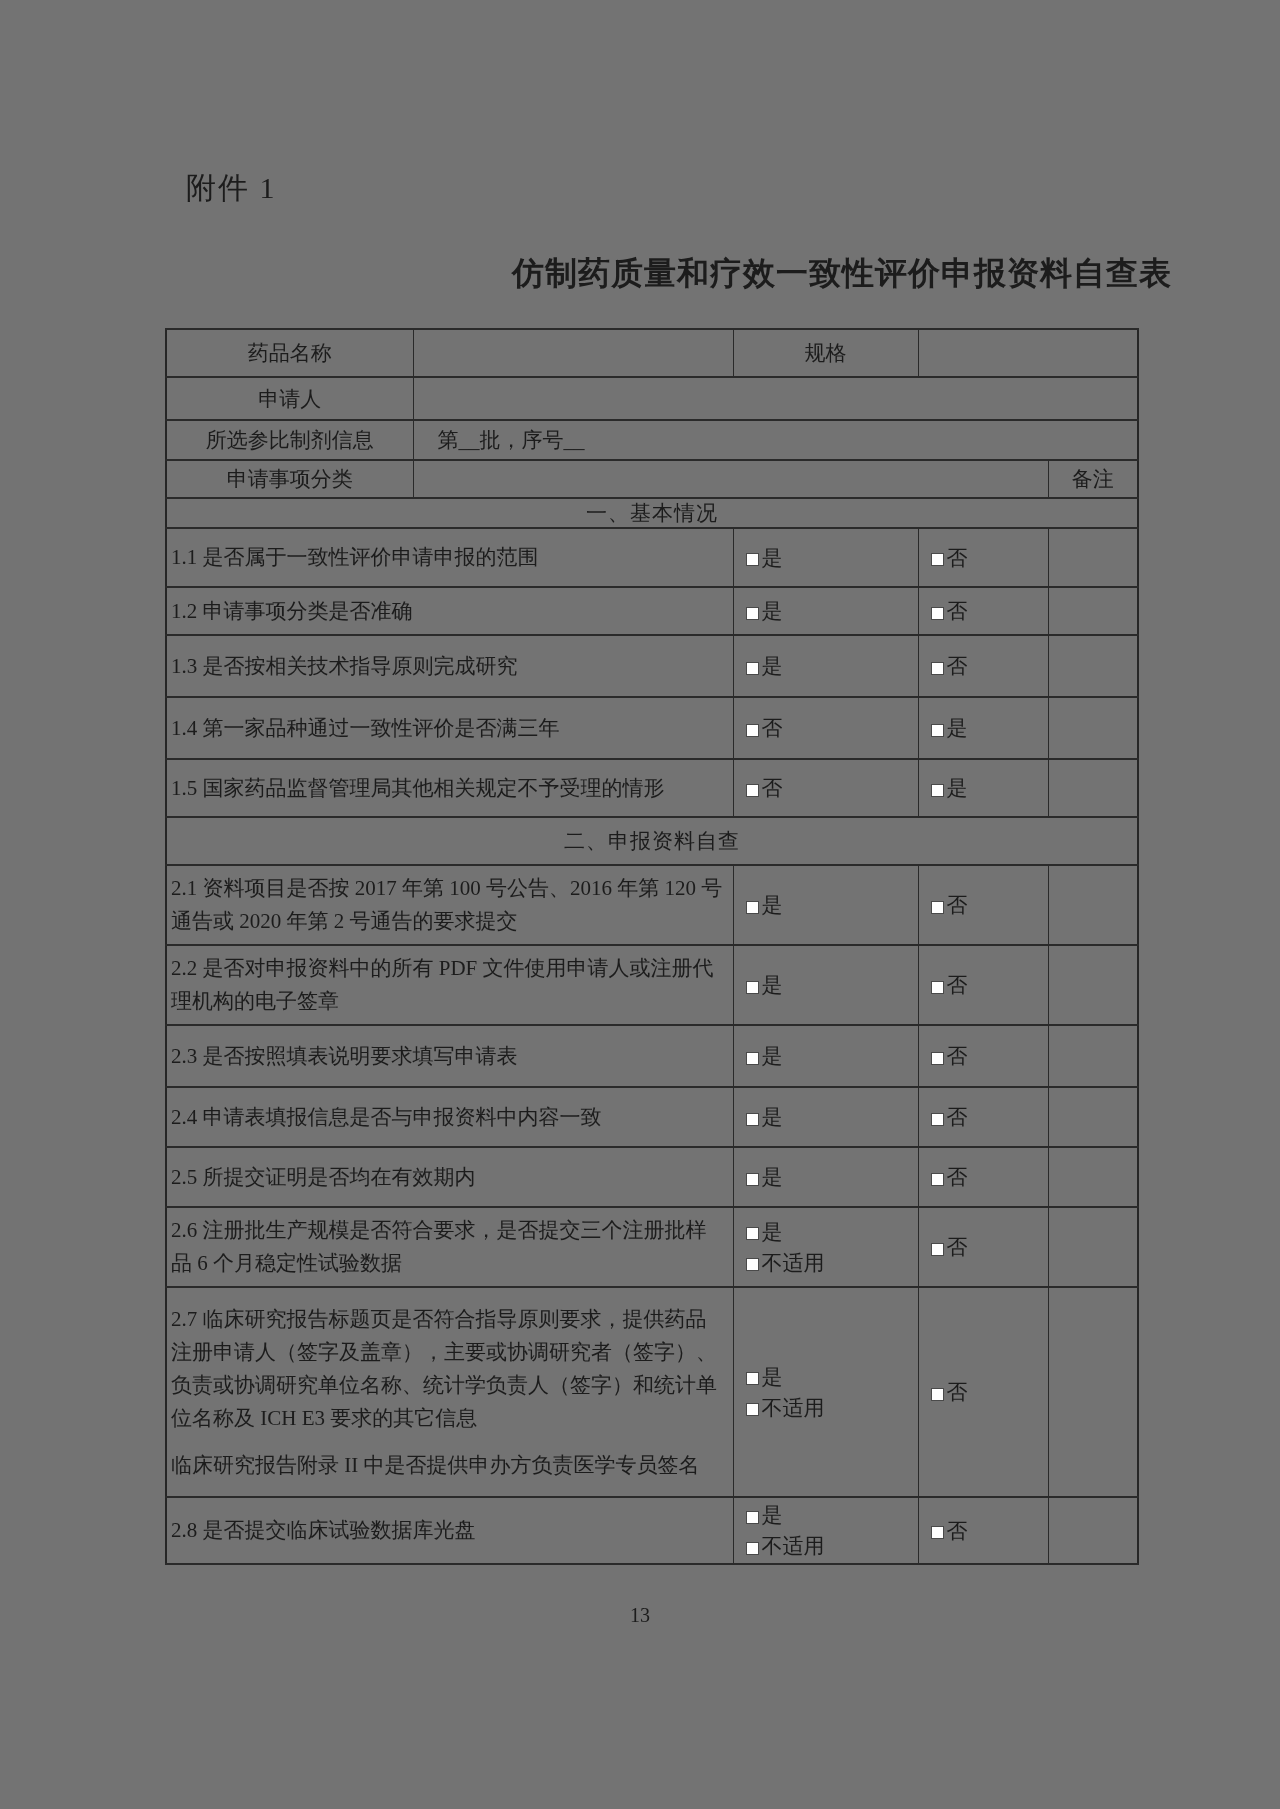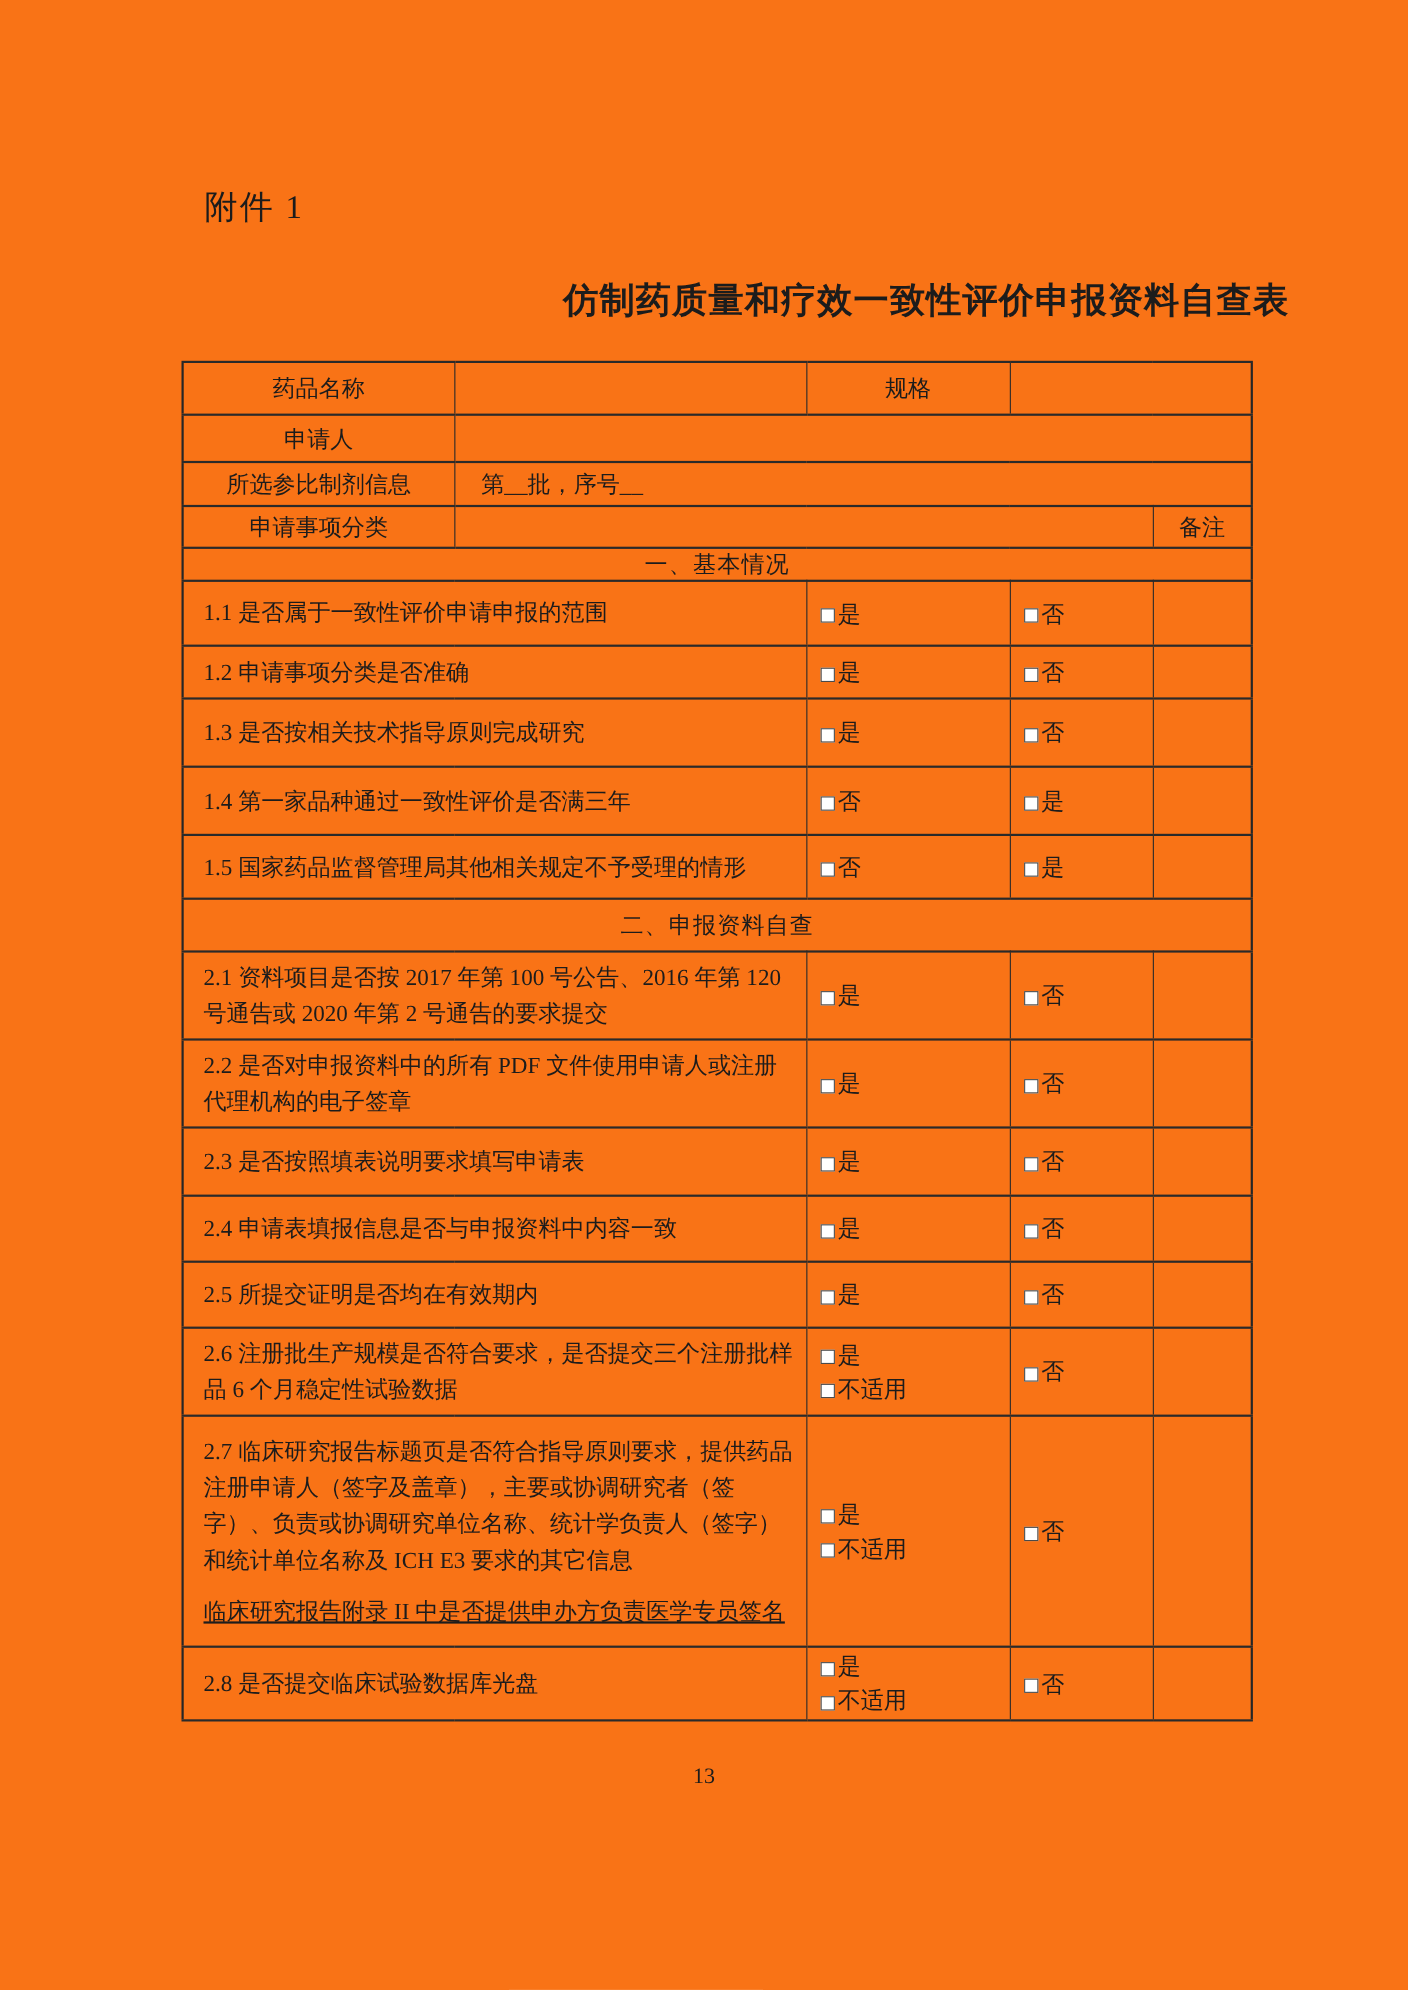--- a/index.html
+++ b/index.html
@@ -3,21 +3,21 @@
 <meta charset="utf-8">
 <style>
   html,body{margin:0;padding:0;}
   body{
     width:1280px;height:1809px;
     background:#ffffff;
     font-family:"Liberation Serif","DejaVu Serif",serif;
     color:#1c1c1c;
     position:relative;
   }
-  .page{position:absolute;left:0;top:0;width:1280px;height:1809px;background:#f97316;}
+  .page{position:absolute;left:0;top:0;width:1280px;height:1809px;background:#737373;}
   .attachment{
     position:absolute;left:186px;top:168px;
     font-size:30px;letter-spacing:2px;
   }
   .title{
     position:absolute;left:165px;top:252px;width:972px;
     text-align:right;font-size:32px;font-weight:bold;letter-spacing:1px;
     transform:translateX(35px);
   }
   table.form{
@@ -27,30 +27,30 @@
     font-size:21px;
   }
   td{
     border-left:1px solid #2a2a2a;border-right:1px solid #2a2a2a;
     border-top:2px solid #2a2a2a;border-bottom:2px solid #2a2a2a;
     padding:0;overflow:hidden;
   }
   td.lbl{text-align:center;vertical-align:middle;}
   td.val{vertical-align:middle;padding-left:24px;}
   td.section{text-align:center;vertical-align:middle;letter-spacing:1px;}
-  td.q{vertical-align:middle;padding:6px 10px 6px 18px;line-height:33px;}
+  td.q{vertical-align:middle;padding:6px 10px 6px 4px;line-height:33px;}
   td.opt{vertical-align:middle;padding-left:12px;}
   td.rem{vertical-align:middle;}
   .optline{display:flex;align-items:center;margin:3px 0;}
   .cb{
     width:11px;height:11px;flex:none;
     border:1px solid #4a4a4a;display:inline-block;
     margin-right:3px;margin-top:4px;background:#fff;
   }
-  .para2{margin-top:14px;text-decoration:underline;}
+  .para2{margin-top:14px;}
   .pagenum{
     position:absolute;left:0;top:1604px;width:1280px;
     text-align:center;font-size:20px;
   }
 </style>
 </head>
 <body>
 
 <div class="page">
 

